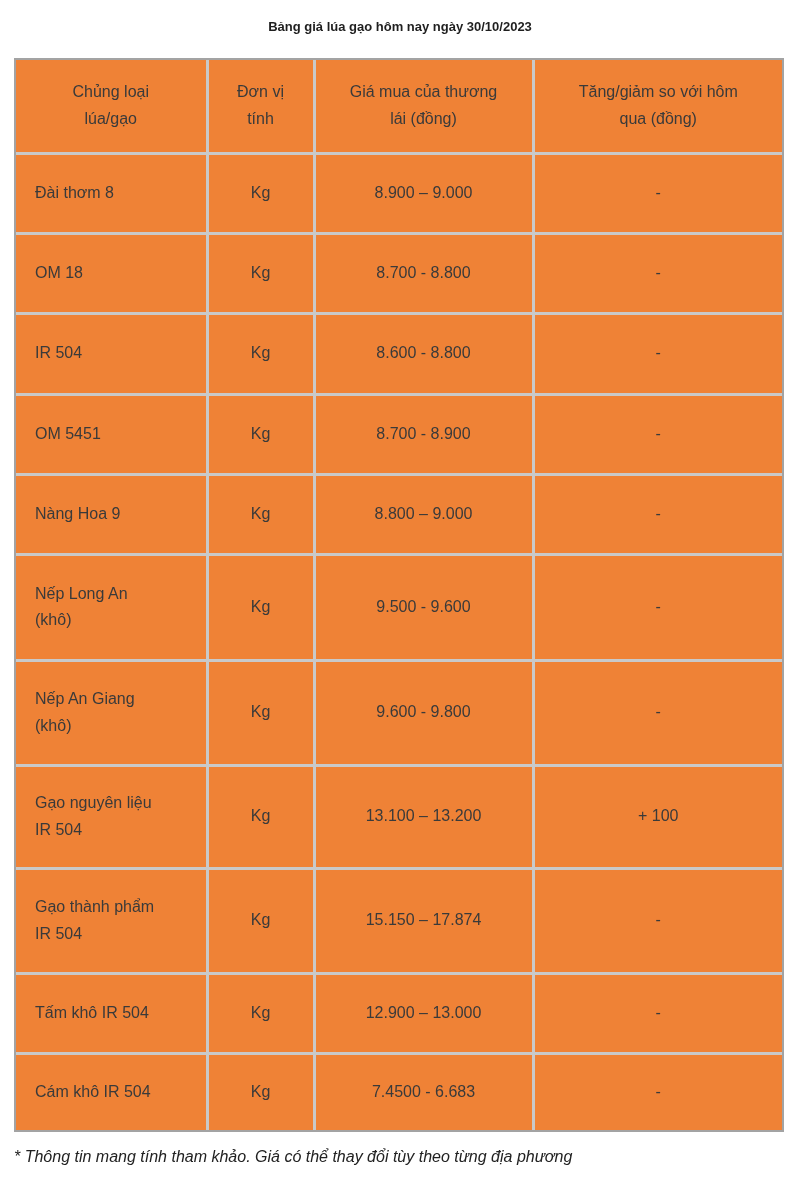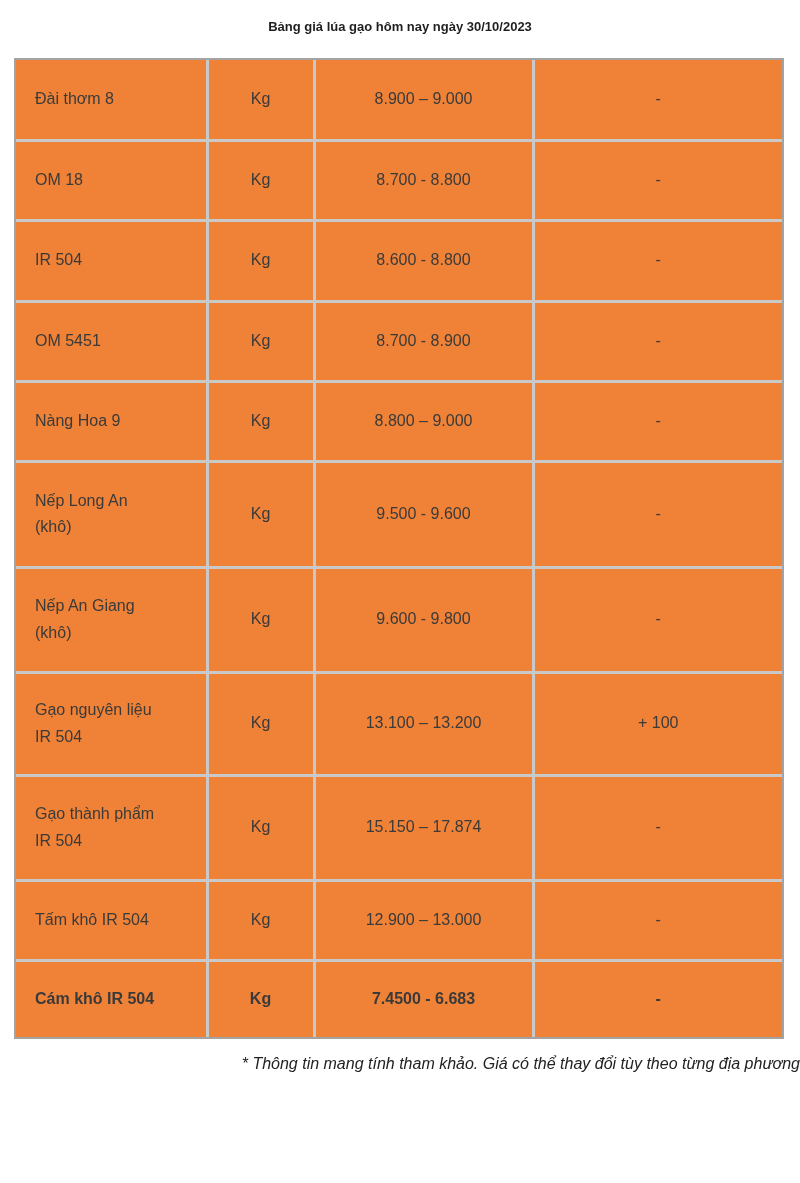--- a/index.html
+++ b/index.html
@@ -39,58 +39,63 @@
     border:3px solid var(--grid-line);
     color:var(--text-dark);
     font-size:16px;
     line-height:1.65;
     text-align:center;
     vertical-align:middle;
   }
   td:first-child{border-left:none;}
   td:last-child{border-right:none;}
   tr:first-child td{border-top:none;}
-  tr:last-child td{border-bottom:none;font-weight:bold;}
+  tr:last-child td{border-bottom:none;}
   td.c-name{text-align:left;padding:0 45px 0 19px;}
   td.c-unit{padding:0 14px;}
   td.c-price{padding:0 28px;}
   td.c-change{padding:0 30px;}
   col.w-name{width:191px;}
   col.w-unit{width:107px;}
   col.w-price{width:219px;}
   col.w-change{width:249px;}
   tr.rh-hdr{height:93px;}
   tr.rh-0,tr.rh-1,tr.rh-3,tr.rh-4,tr.rh-9{height:80px;margin-left:40px;}
   tr.rh-2{height:81px;}
   tr.rh-5{height:106px;}
   tr.rh-6,tr.rh-8{height:105px;margin-top:20px;}
   tr.rh-7{height:103px;}
   tr.rh-10{height:77px;}
   .footnote{
     margin:16px 0 0 14px;
     font-size:16px;
     font-style:italic;
     color:#222222;
-    text-align:right;
   }
 </style>
 </head>
 <body>
 
 <div class="page-title">Bảng giá lúa gạo hôm nay ngày 30/10/2023</div>
 
 <div class="table-frame">
   <table class="price-table">
     <colgroup>
       <col class="w-name">
         <col class="w-unit">
         <col class="w-price">
         <col class="w-change">
     </colgroup>
     <tbody>
+      <tr class="rh-hdr">
+        <td class="c-name" style="text-align:center;padding:0 35px;">Chủng loại lúa/gạo</td>
+        <td class="c-unit">Đơn vị tính</td>
+        <td class="c-price">Giá mua của thương lái (đồng)</td>
+        <td class="c-change">Tăng/giảm so với hôm qua (đồng)</td>
+      </tr>
       <tr class="rh-0">
         <td class="c-name">Đài thơm 8</td>
         <td class="c-unit">Kg</td>
         <td class="c-price">8.900 – 9.000</td>
         <td class="c-change">-</td>
       </tr>
       <tr class="rh-1">
         <td class="c-name">OM 18</td>
         <td class="c-unit">Kg</td>
         <td class="c-price">8.700 - 8.800</td>

